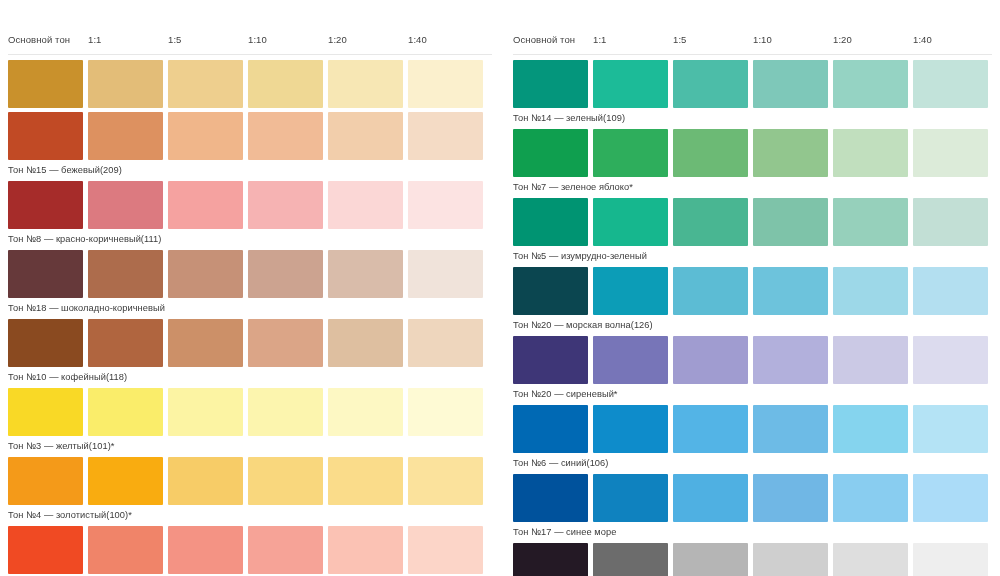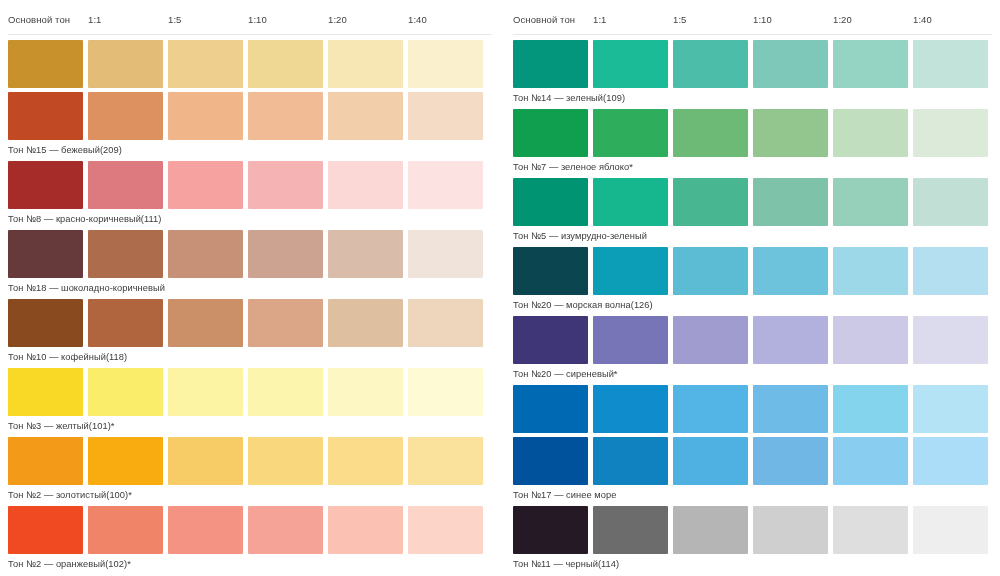--- a/index.html
+++ b/index.html
@@ -20,20 +20,21 @@
     width: 1000px;
     height: 576px;
     box-sizing: border-box;
   }
   .panel {
     width: 500px;
     box-sizing: border-box;
     padding-left: 8px;
     padding-top: 14px;
     position: relative;
+    margin-top: 20px;
   }
   .panel.right {
     padding-left: 13px;
   }
   
   .head-row {
     display: flex;
     height: 18px;
     align-items: flex-start;
   }
@@ -170,21 +171,21 @@
 
     <div class="tone-row">
       <div class="swatches">
         <div class="swatch" style="background: rgb(244, 154, 25);"></div>
         <div class="swatch" style="background: rgb(249, 172, 16);"></div>
         <div class="swatch" style="background: rgb(247, 204, 103);"></div>
         <div class="swatch" style="background: rgb(249, 215, 125);"></div>
         <div class="swatch" style="background: rgb(250, 220, 138);"></div>
         <div class="swatch" style="background: rgb(251, 226, 156);"></div>
       </div>
-      <div class="tone-label">Тон №2 — золотистый(100)*</div>
+      <div class="tone-label">Тон №4 — золотистый(100)*</div>
     </div>
 
     <div class="tone-row">
       <div class="swatches">
         <div class="swatch" style="background: rgb(240, 74, 35);"></div>
         <div class="swatch" style="background: rgb(240, 132, 105);"></div>
         <div class="swatch" style="background: rgb(244, 147, 132);"></div>
         <div class="swatch" style="background: rgb(246, 163, 151);"></div>
         <div class="swatch" style="background: rgb(251, 194, 180);"></div>
         <div class="swatch" style="background: rgb(252, 213, 200);"></div>
@@ -267,20 +268,21 @@
 
     <div class="tone-row">
       <div class="swatches">
         <div class="swatch" style="background: rgb(0, 105, 180);"></div>
         <div class="swatch" style="background: rgb(14, 140, 203);"></div>
         <div class="swatch" style="background: rgb(83, 180, 230);"></div>
         <div class="swatch" style="background: rgb(109, 187, 230);"></div>
         <div class="swatch" style="background: rgb(133, 212, 238);"></div>
         <div class="swatch" style="background: rgb(180, 227, 245);"></div>
       </div>
+      <div class="tone-label">Тон №6 — синий(106)</div>
     </div>
 
     <div class="tone-row">
       <div class="swatches">
         <div class="swatch" style="background: rgb(0, 82, 156);"></div>
         <div class="swatch" style="background: rgb(15, 130, 191);"></div>
         <div class="swatch" style="background: rgb(79, 176, 226);"></div>
         <div class="swatch" style="background: rgb(112, 183, 229);"></div>
         <div class="swatch" style="background: rgb(137, 205, 240);"></div>
         <div class="swatch" style="background: rgb(171, 220, 248);"></div>

